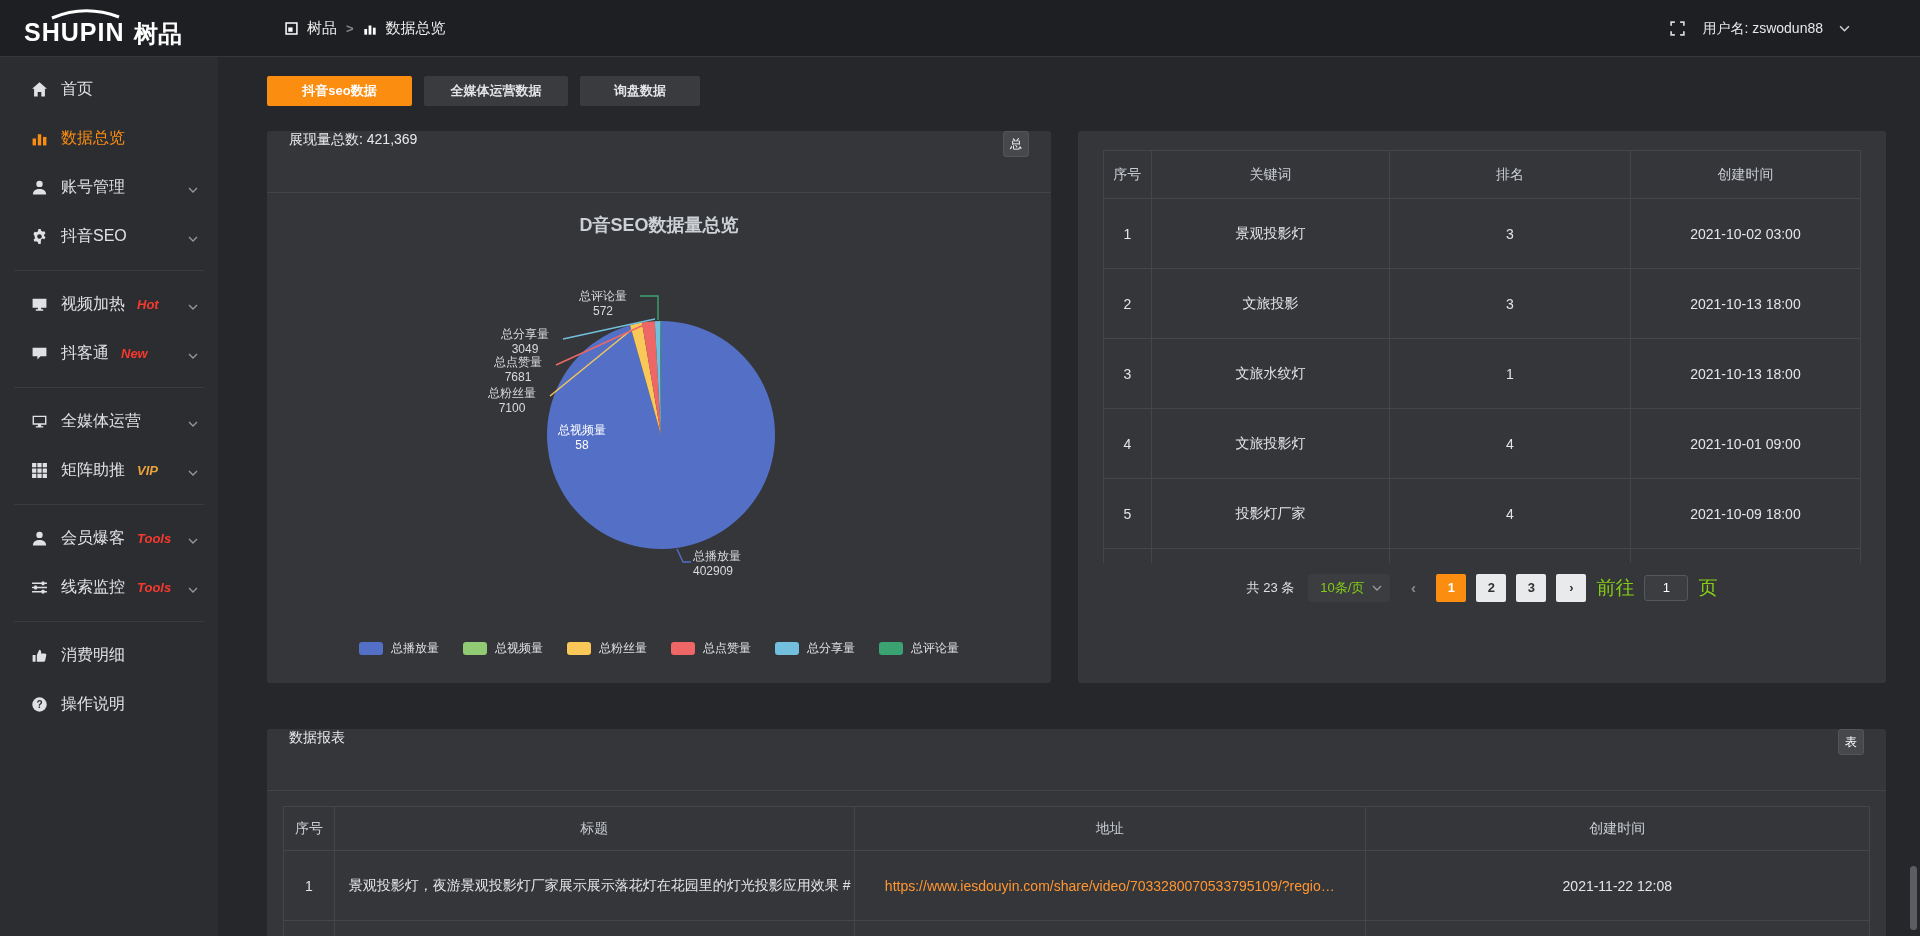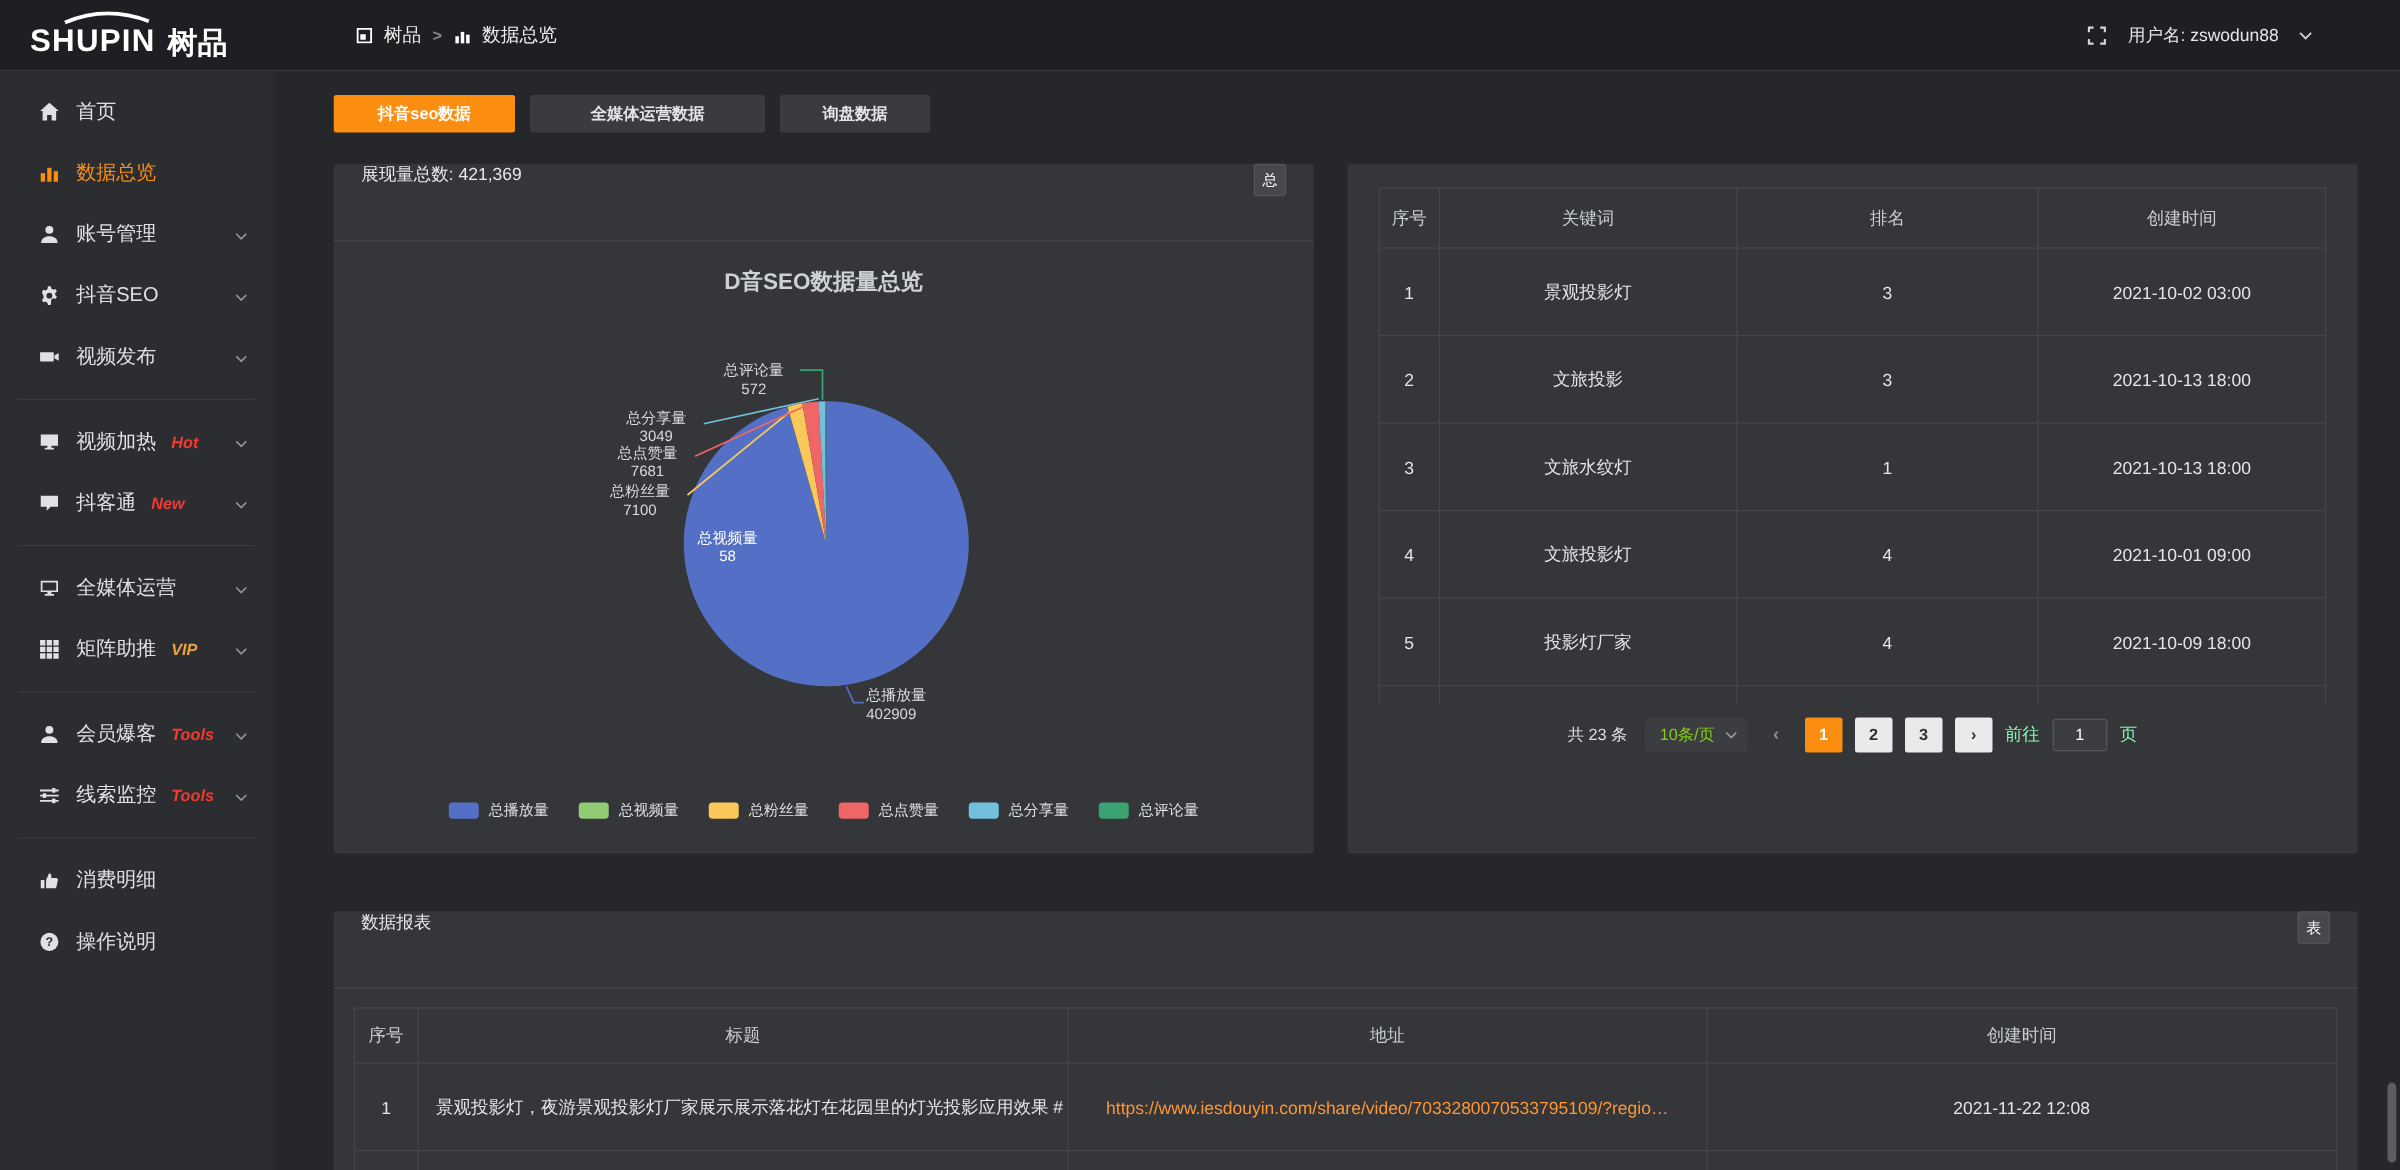--- a/index.html
+++ b/index.html
@@ -27,21 +27,21 @@
   .s-icon svg{width:17px;height:17px;fill:currentColor}
   .s-badge{margin-left:12px;font-size:13px;font-style:italic;font-weight:bold}
   .badge-hot{color:var(--hot)} .badge-vip{color:var(--vip)}
   .chev{position:absolute;right:20px;color:#96989c}
   .side-divider{height:1px;background:#3a3b3f;margin:9px 14px}
   .content{position:absolute;left:218px;top:57px;width:1702px;height:879px;overflow:hidden}
   .tabs{position:absolute;left:49px;top:19px;display:flex;gap:12px}
   .tab{height:30px;border-radius:2px;background:#3a3b3f;color:#e3e4e6;font-size:13px;font-weight:bold;
     display:flex;align-items:center;justify-content:center;border:none;cursor:pointer;
     font-family:inherit}
-  .tab.t0{width:145px}.tab.t1{width:188px}.tab.t2{width:120px}
+  .tab.t0{width:145px}.tab.t1{width:144px}.tab.t2{width:120px}
   .tab.active{background:var(--accent);color:#fff}
   .panel{position:absolute;background:var(--panel);border-radius:3px}
   .panel-1{left:49px;top:74px;width:784px;height:552px}
   .panel-2{left:860px;top:74px;width:808px;height:552px}
   .panel-3{left:49px;top:672px;width:1619px;height:290px}
   .panel-head{height:62px;display:flex;align-items:flex-start;justify-content:space-between;
     padding:0 22px;border-bottom:1px solid #434448;font-size:14px;color:#e8e9eb}
   .mini-badge{width:26px;height:26px;border-radius:3px;background:#47484c;border:1px solid #54555a;
     color:#fff;font-size:12px;display:flex;align-items:center;justify-content:center;cursor:pointer;
     font-family:inherit}
@@ -71,21 +71,21 @@
   .pg-total{font-size:13px;color:#dfe0e2;margin-right:4px}
   .pg-size{position:relative;height:28px;background:#3c3d41;border-radius:3px;color:#84cc16;
     font-size:13px;display:flex;align-items:center;padding:0 26px 0 12px;cursor:pointer}
   .pg-size svg{position:absolute;right:8px}
   .pg-prev{width:26px;height:28px;background:transparent;border:none;color:#8a8c8f;font-size:15px;
     font-weight:bold;cursor:pointer;font-family:inherit}
   .pg-num,.pg-next{min-width:30px;height:28px;background:#e8eaec;border:none;border-radius:2px;
     color:#2f3033;font-size:13px;font-weight:bold;display:flex;align-items:center;justify-content:center;
     cursor:pointer;font-family:inherit}
   .pg-num.active{background:var(--accent);color:#fff}
-  .pg-goto{font-size:14px;color:#86efac}
+  .pg-goto{font-size:19px;color:#84cc16}
   .pg-input{width:44px;height:26px;background:#3c3d41;border:1px solid #57585c;border-radius:3px;
     color:#fff;font-size:13px;text-align:center;font-family:inherit}
   .scroll-thumb{position:absolute;right:3px;top:866px;width:7px;height:64px;border-radius:4px;
     background:#5b5d62;z-index:20;cursor:pointer}
 </style>
 </head>
 <body>
 
 <div class="topbar">
   <div class="logo">
@@ -151,32 +151,20 @@
           <path d="M1 1l4 4 4-4" fill="none" stroke="currentColor" stroke-width="1.3"></path>
         </svg></span>
   </div>
   <div class="side-item">
     <span class="s-icon">
         <svg viewBox="0 0 16 16">
           <path fill-rule="evenodd" d="M6.9 1h2.2l.35 1.7c.52.18 1 .47 1.45.85l1.65-.55 1.1 1.9-1.3 1.15c.1.45.1.95 0 1.4l1.3 1.15-1.1 1.9-1.65-.55c-.45.38-.93.67-1.45.85L9.1 15H6.9l-.35-1.7a5.3 5.3 0 0 1-1.45-.85l-1.65.55-1.1-1.9 1.3-1.15a3.9 3.9 0 0 1 0-1.4L2.35 5.4l1.1-1.9 1.65.55c.45-.38.93-.67 1.45-.85L6.9 1zM8 10.2a2.2 2.2 0 1 0 0-4.4 2.2 2.2 0 0 0 0 4.4z"></path>
         </svg>
       </span>
     <span>抖音SEO</span>
-    <span class="chev"><svg width="10" height="6" viewBox="0 0 10 6">
-          <path d="M1 1l4 4 4-4" fill="none" stroke="currentColor" stroke-width="1.3"></path>
-        </svg></span>
-  </div>
-  <div class="side-item">
-    <span class="s-icon">
-        <svg viewBox="0 0 16 16">
-          <path d="M1 4.5h9.5a.8.8 0 0 1 .8.8v5.4a.8.8 0 0 1-.8.8H1.8a.8.8 0 0 1-.8-.8V4.5z"></path>
-          <path d="M11.8 7l3.2-2v6l-3.2-2z"></path>
-        </svg>
-      </span>
-    <span>视频发布</span>
     <span class="chev"><svg width="10" height="6" viewBox="0 0 10 6">
           <path d="M1 1l4 4 4-4" fill="none" stroke="currentColor" stroke-width="1.3"></path>
         </svg></span>
   </div>
   <div class="side-divider"></div>
   <div class="side-item">
     <span class="s-icon">
         <svg viewBox="0 0 16 16">
           <path d="M1.5 2.5h13V11h-5v1.5h2v1.3H4.5v-1.3h2V11h-5V2.5z"></path>
         </svg>

